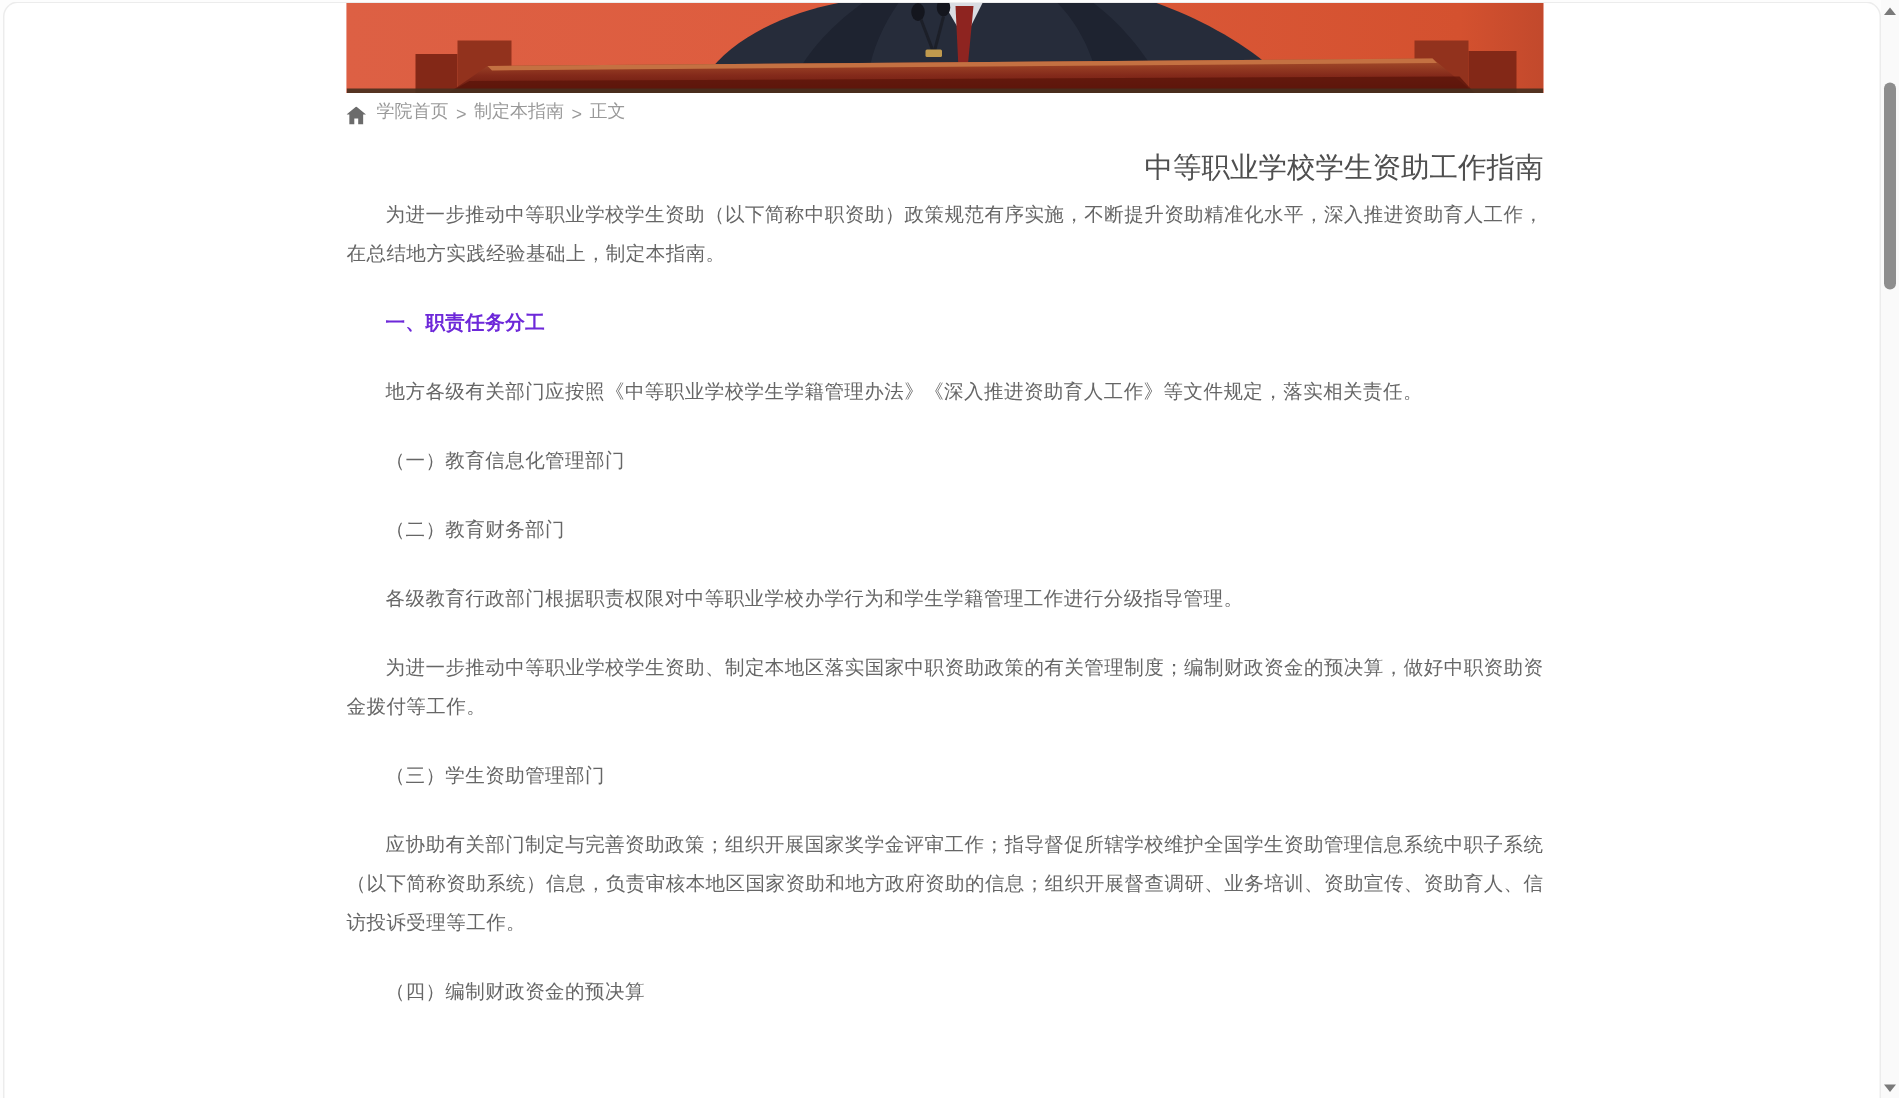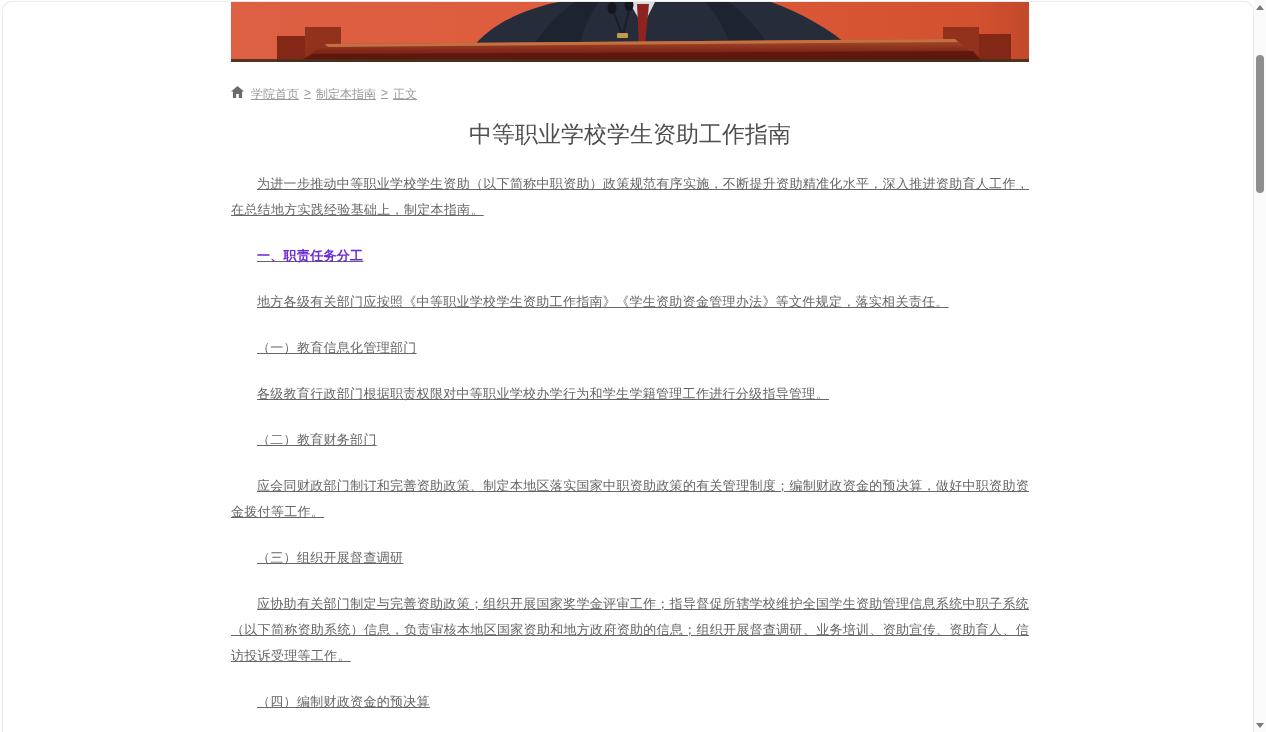--- a/index.html
+++ b/index.html
@@ -14,31 +14,31 @@
     border-radius:10px 10px 0 0;
   }
   .content-col {
     position:absolute; left:228px; top:0; width:798px;
   }
   .banner {
     width:798px; height:60px; overflow:hidden; background:#dc5a3e; position:relative;
   }
   .banner svg { display:block; }
   .breadcrumb {
-    margin-top:24px; height:18px; display:flex; align-items:flex-start;
-    font-size:12px; color:#999999;text-decoration:underline;
+    margin-top:3px; height:18px; display:flex; align-items:flex-end;
+    font-size:12px; color:#999999;
   }
   .breadcrumb .home-ic { margin-right:7px; display:inline-flex; }
   .breadcrumb a { color:#999999; text-decoration:none; cursor:pointer; }
   .breadcrumb .sep { margin:0 5px; color:#999999; }
   .article-title {
-    margin-top:17px; line-height:26px; text-align:center;
-    font-size:23px; color:#4f4f4f; font-weight:400;
+    margin-top:17px; line-height:26px; text-align:right;
+    font-size:19px; color:#4f4f4f; font-weight:400;
   }
-  .article { margin-top:24px; font-size:13px; color:#666666;text-decoration:underline; }
+  .article { margin-top:4px; font-size:13px; color:#666666; }
   .article p {
     margin:0 0 20px 0; line-height:26px; text-indent:2em;
     text-align:justify; letter-spacing:0.3px;
   }
   .article p.sect-head { font-weight:bold; color:#6d28d9; }
   
   .scrollbar {
     position:absolute; right:0; top:0; width:12px; height:732px;
     background:#fafafa;
   }
@@ -120,26 +120,26 @@
       <a>制定本指南</a>
       <span class="sep">&gt;</span>
       <span>正文</span>
     </div>
 
     <div class="article-title">中等职业学校学生资助工作指南</div>
 
     <div class="article">
       <p>为进一步推动中等职业学校学生资助（以下简称中职资助）政策规范有序实施，不断提升资助精准化水平，深入推进资助育人工作，在总结地方实践经验基础上，制定本指南。</p>
       <p class="sect-head">一、职责任务分工</p>
-      <p>地方各级有关部门应按照《中等职业学校学生资助工作指南》《学生资助资金管理办法》等文件规定，落实相关责任。</p>
+      <p>地方各级有关部门应按照《中等职业学校学生学籍管理办法》《深入推进资助育人工作》等文件规定，落实相关责任。</p>
       <p>（一）教育信息化管理部门</p>
+      <p>（二）教育财务部门</p>
       <p>各级教育行政部门根据职责权限对中等职业学校办学行为和学生学籍管理工作进行分级指导管理。</p>
-      <p>（二）教育财务部门</p>
-      <p>应会同财政部门制订和完善资助政策、制定本地区落实国家中职资助政策的有关管理制度；编制财政资金的预决算，做好中职资助资金拨付等工作。</p>
-      <p>（三）组织开展督查调研</p>
+      <p>为进一步推动中等职业学校学生资助、制定本地区落实国家中职资助政策的有关管理制度；编制财政资金的预决算，做好中职资助资金拨付等工作。</p>
+      <p>（三）学生资助管理部门</p>
       <p>应协助有关部门制定与完善资助政策；组织开展国家奖学金评审工作；指导督促所辖学校维护全国学生资助管理信息系统中职子系统（以下简称资助系统）信息，负责审核本地区国家资助和地方政府资助的信息；组织开展督查调研、业务培训、资助宣传、资助育人、信访投诉受理等工作。</p>
       <p>（四）编制财政资金的预决算</p>
 
     </div>
 
   </div>
 </div>
 
 <div class="scrollbar">
   <div class="sb-arrow up">

